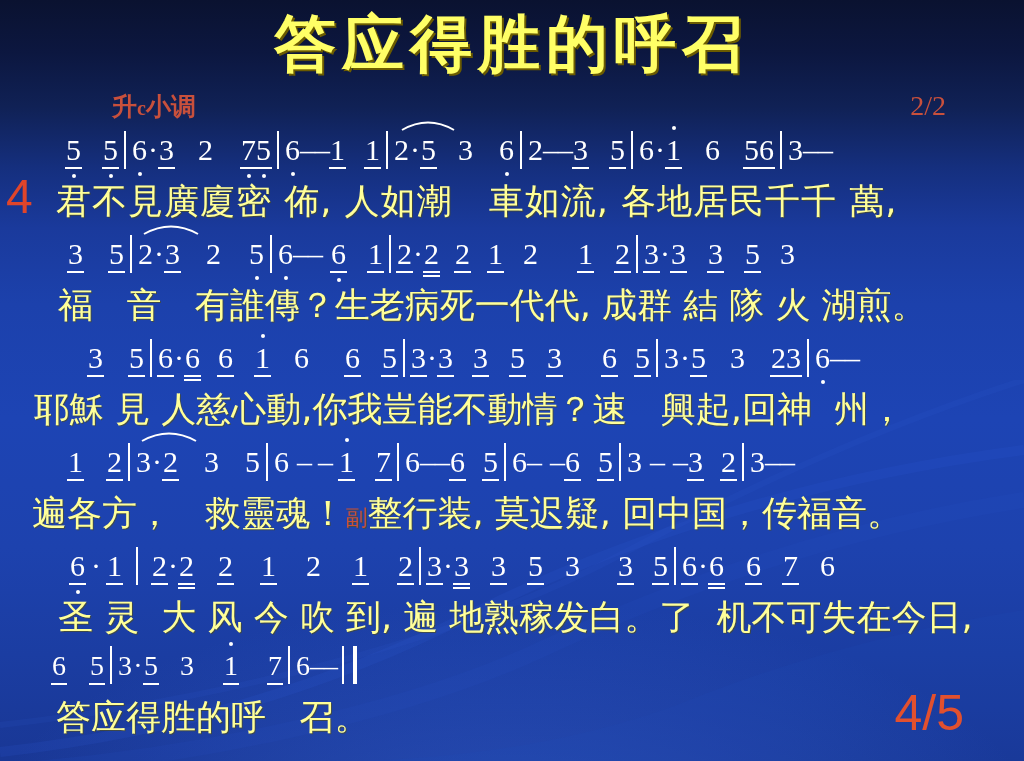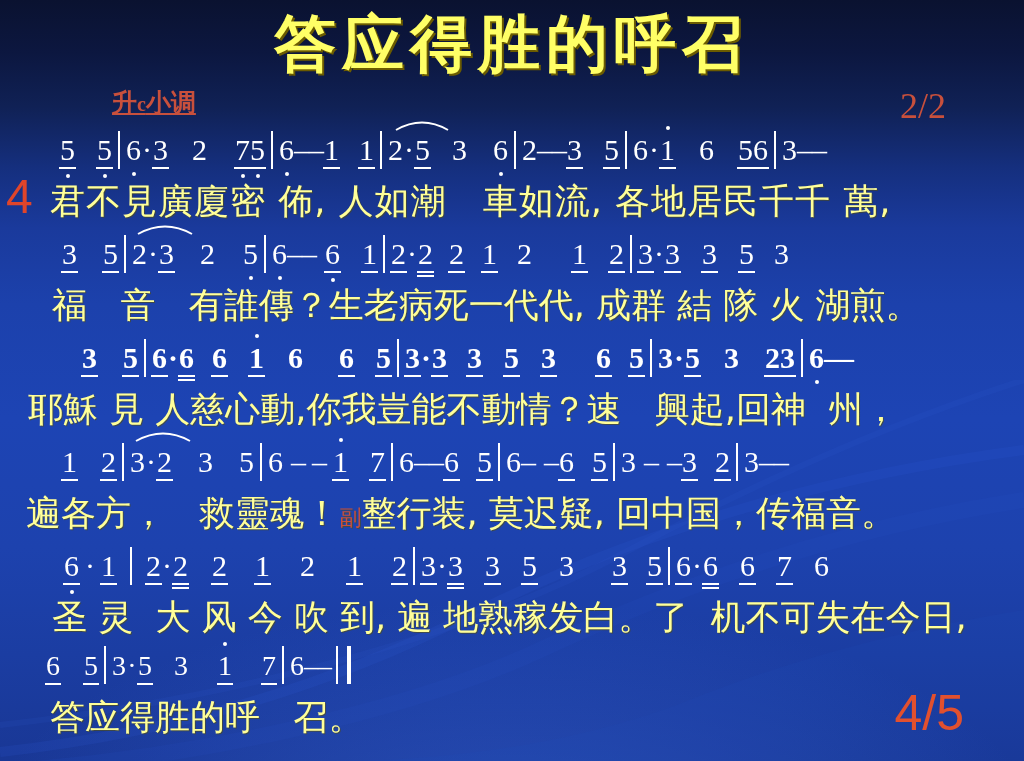--- a/index.html
+++ b/index.html
@@ -59,41 +59,41 @@
   #title{
     position:absolute;left:0;top:8px;width:1024px;text-align:center;
     font-family:"DejaVu Sans", sans-serif;
     font-size:62px;line-height:72px;font-weight:bold;color:#ffff66;
     letter-spacing:6px;
     text-shadow:2px 2px 0 #6b5b00;
   }
   #keysig{
     position:absolute;left:112px;top:88px;
     font-family:"DejaVu Sans", sans-serif;
-    font-size:25px;line-height:29px;color:#c8503c;font-weight:bold;text-decoration:underline;
+    font-size:25px;line-height:38px;color:#c8503c;font-weight:bold;
   }
   #keysig .lat{font-family:"Liberation Serif",serif;font-size:20px;}
   #timesig{
     position:absolute;right:78px;top:86px;
     font-family:"Liberation Serif", serif;
-    font-size:36px;line-height:40px;color:#c8503c;
+    font-size:28px;line-height:40px;color:#c8503c;
   }
   #beat4{
     position:absolute;left:6px;top:172px;
     font-family:"Liberation Sans", sans-serif;
     font-size:48px;line-height:50px;color:#e0452a;font-weight:400;
   }
   #pagenum{
     position:absolute;right:60px;bottom:22px;
     font-family:"Liberation Sans", sans-serif;
     font-size:50px;line-height:52px;color:#e2502e;font-weight:400;
   }
 
   
-  #systems{position:absolute;left:8px;top:130px;width:992px;}
+  #systems{position:absolute;left:14px;top:130px;width:992px;}
   .system{position:relative;height:104px;}
   .system.last{height:116px;}
 
   .notes{
     position:relative;height:46px;
     font-family:"Liberation Serif", serif;
     font-size:30px;line-height:40px;color:#ffffff;
     white-space:nowrap;
     padding-left:52px;
     letter-spacing:0px;
@@ -180,21 +180,21 @@
         <span class="n b1">3</span><span class="sp" style="width:26px"></span><span class="n b1">5</span><span class="bar"></span><span style="position:relative;display:inline-block;"><span class="tie" style="left:4px;top:-12px;">
               <svg width="58" height="14" viewBox="0 0 58 14">
                 <path d="M2,12 Q29,-3 56,12" fill="none" stroke="#fff" stroke-width="2"></path>
               </svg>
             </span><span class="n">2</span><span class="dot">·</span><span class="n b1">3</span></span><span class="sp" style="width:26px"></span><span class="n">2</span><span class="sp" style="width:28px"></span><span class="n lo">5</span><span class="bar"></span><span class="n lo">6</span><span class="dash">–</span><span class="dash">–</span><span class="sp" style="width:8px"></span><span class="n b1 lo">6</span><span class="sp" style="width:22px"></span><span class="n b1">1</span><span class="bar"></span><span class="n b1">2</span><span class="dot">·</span><span class="n b2">2</span><span class="sp" style="width:16px"></span><span class="n b1">2</span><span class="sp" style="width:18px"></span><span class="n b1">1</span><span class="sp" style="width:20px"></span><span class="n">2</span><span class="sp" style="width:40px"></span><span class="n b1">1</span><span class="sp" style="width:22px"></span><span class="n b1">2</span><span class="bar"></span><span class="n b1">3</span><span class="dot">·</span><span class="n b1">3</span><span class="sp" style="width:22px"></span><span class="n b1">3</span><span class="sp" style="width:22px"></span><span class="n b1">5</span><span class="sp" style="width:20px"></span><span class="n">3</span>
       </div>
       <div class="lyrics" style="padding-left:44px;letter-spacing:0px;">福&nbsp;&nbsp;&nbsp;音&nbsp;&nbsp;&nbsp;有誰傳？生老病死一代代,&nbsp;成群&nbsp;結&nbsp;隊&nbsp;火&nbsp;湖煎。</div>
     </div>
 
     <div class="system">
-      <div class="notes" style="padding-left:74px;font-weight:bold;">
+      <div class="notes" style="padding-left:74px;">
         <span class="n b1">3</span><span class="sp" style="width:26px"></span><span class="n b1">5</span><span class="bar"></span><span class="n b1">6</span><span class="dot">·</span><span class="n b2">6</span><span class="sp" style="width:18px"></span><span class="n b1">6</span><span class="sp" style="width:22px"></span><span class="n b1 hi">1</span><span class="sp" style="width:24px"></span><span class="n">6</span><span class="sp" style="width:36px"></span><span class="n b1">6</span><span class="sp" style="width:22px"></span><span class="n b1">5</span><span class="bar"></span><span class="n b1">3</span><span class="dot">·</span><span class="n b1">3</span><span class="sp" style="width:20px"></span><span class="n b1">3</span><span class="sp" style="width:22px"></span><span class="n b1">5</span><span class="sp" style="width:22px"></span><span class="n b1">3</span><span class="sp" style="width:40px"></span><span class="n b1">6</span><span class="sp" style="width:18px"></span><span class="n b1">5</span><span class="bar"></span><span class="n">3</span><span class="dot">·</span><span class="n b1">5</span><span class="sp" style="width:24px"></span><span class="n">3</span><span class="sp" style="width:26px"></span><span class="n b1">2</span><span class="n b1">3</span><span class="bar"></span><span class="n lo">6</span><span class="dash">–</span><span class="dash">–</span>
       </div>
       <div class="lyrics" style="padding-left:20px;letter-spacing:0px;">耶穌&nbsp;見&nbsp;人慈心動,你我豈能不動情？速&nbsp;&nbsp;&nbsp;興起,回神&nbsp;&nbsp;州，</div>
     </div>
 
     <div class="system">
       <div class="notes" style="padding-left:54px;">
         <span class="n b1">1</span><span class="sp" style="width:24px"></span><span class="n b1">2</span><span class="bar"></span><span style="position:relative;display:inline-block;"><span class="tie" style="left:4px;top:-13px;">
               <svg width="58" height="14" viewBox="0 0 58 14">
                 <path d="M2,12 Q29,-3 56,12" fill="none" stroke="#fff" stroke-width="2"></path>

